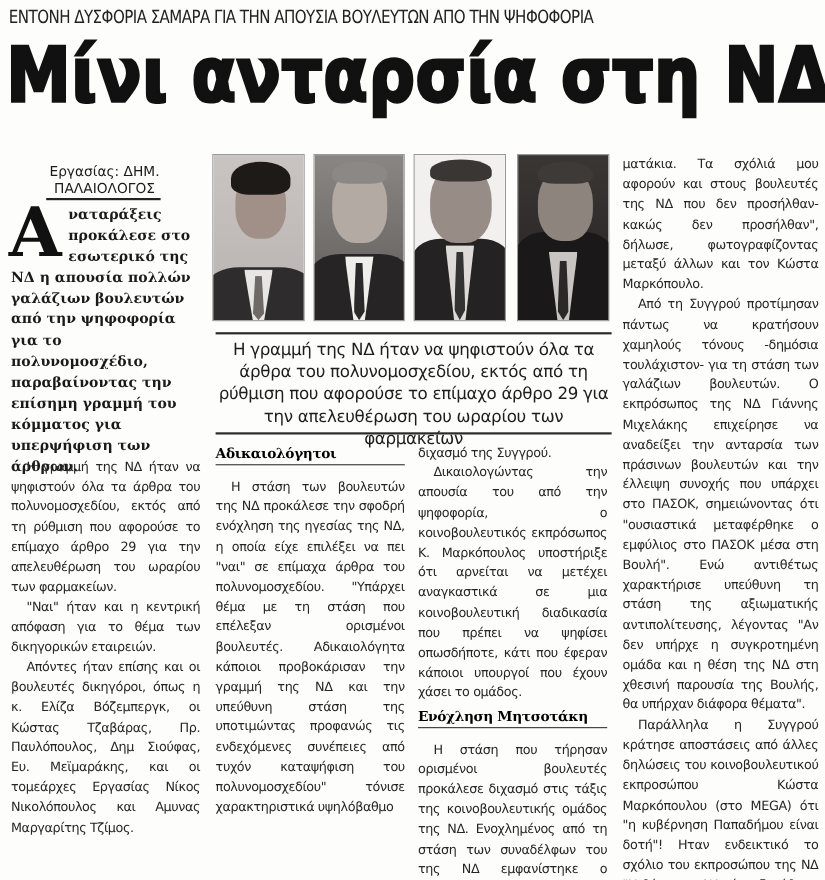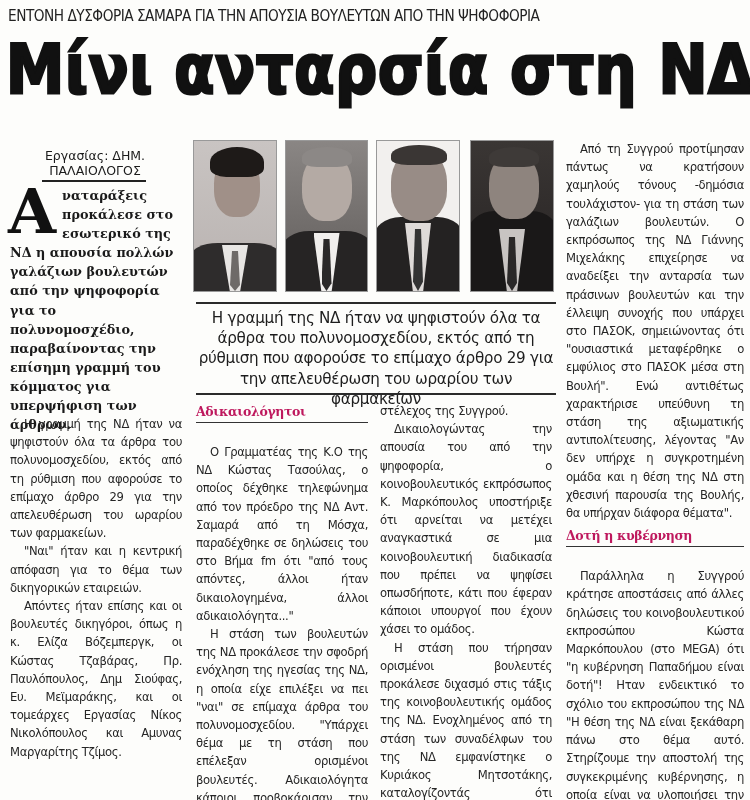--- a/index.html
+++ b/index.html
@@ -50,21 +50,21 @@
   .photo .tie { position: absolute; bottom: 0; width: 10px; left: 50%; margin-left: -5px; background: #3d3d3d; clip-path: polygon(20% 0,80% 0,100% 85%,50% 100%,0 85%); }
 
   .rule { position: absolute; height: 2px; background: #2a2a2a; }
   .pullquote {
     position: absolute; left: 196px; top: 308px; width: 360px;
     font-size: 15.2px; line-height: 20.2px; text-align: center; color: #1d1d1d; letter-spacing: -0.3px;
   }
 
   .subhead {
     font-family: "DejaVu Serif", serif; font-weight: bold; font-size: 12.5px; line-height: 16px;
-    color: #be185d; border-bottom: 1.5px solid #333; padding-bottom: 2px; margin: 0 0 20px 0;
+    color: #000000; border-bottom: 1.5px solid #333; padding-bottom: 2px; margin: 0 0 10px 0;
   }
 </style>
 </head>
 <body>
 
 <div>
 
   <div class="kicker">ΕΝΤΟΝΗ ΔΥΣΦΟΡΙΑ ΣΑΜΑΡΑ ΓΙΑ ΤΗΝ ΑΠΟΥΣΙΑ ΒΟΥΛΕΥΤΩΝ ΑΠΟ ΤΗΝ ΨΗΦΟΦΟΡΙΑ</div>
   <div class="headline">Μίνι ανταρσία στη ΝΔ</div>
 
@@ -119,29 +119,29 @@
       <div class="hair" style="left:18px; top:6px; width:50px; height:20px; background:#3e3a38;"></div>
     </div>
   </div>
 
   <div class="rule" style="left:196px; top:302px; width:360px;"></div>
   <div class="pullquote">Η γραμμή της ΝΔ ήταν να ψηφιστούν όλα τα άρθρα του πολυνομοσχεδίου, εκτός από τη ρύθμιση που αφορούσε το επίμαχο άρθρο 29 για την απελευθέρωση του ωραρίου των φαρμακείων</div>
   <div class="rule" style="left:196px; top:393px; width:360px;"></div>
 
   <div class="col narrow" style="left:196px; top:404px; width:172px;">
     <div class="subhead">Αδικαιολόγητοι</div>
-    <p>Ο Γραμματέας της Κ.Ο της ΝΔ Κώστας Τασούλας, ο οποίος δέχθηκε τηλεφώνημα από τον πρόεδρο της ΝΔ Αντ. Σαμαρά από τη Μόσχα, παραδέχθηκε σε δηλώσεις του στο Βήμα fm ότι "από τους απόντες, άλλοι ήταν δικαιολογημένα, άλλοι αδικαιολόγητα..."</p>
     <p>Η στάση των βουλευτών της ΝΔ προκάλεσε την σφοδρή ενόχληση της ηγεσίας της ΝΔ, η οποία είχε επιλέξει να πει "ναι" σε επίμαχα άρθρα του πολυνομοσχεδίου. "Υπάρχει θέμα με τη στάση που επέλεξαν ορισμένοι βουλευτές. Αδικαιολόγητα κάποιοι προβοκάρισαν την γραμμή της ΝΔ και την υπεύθυνη στάση της υποτιμώντας προφανώς τις ενδεχόμενες συνέπειες από τυχόν καταψήφιση του πολυνομοσχεδίου" τόνισε χαρακτηριστικά υψηλόβαθμο</p>
   </div>
 
   <div class="col narrow" style="left:380px; top:402px; width:172px;">
-    <p style="text-indent:0;">στέλεχος της Συγγρού.</p>
+    <p style="text-indent:0;">διχασμό της Συγγρού.</p>
     <p>Δικαιολογώντας την απουσία του από την ψηφοφορία, ο κοινοβουλευτικός εκπρόσωπος Κ. Μαρκόπουλος υποστήριξε ότι αρνείται να μετέχει αναγκαστικά σε μια κοινοβουλευτική διαδικασία που πρέπει να ψηφίσει οπωσδήποτε, κάτι που έφεραν κάποιοι υπουργοί που έχουν χάσει το ομάδος.</p>
+    <div class="subhead" style="margin-top:4px;">Ενόχληση Μητσοτάκη</div>
     <p>Η στάση που τήρησαν ορισμένοι βουλευτές προκάλεσε διχασμό στις τάξις της κοινοβουλευτικής ομάδος της ΝΔ. Ενοχλημένος από τη στάση των συναδέλφων του της ΝΔ εμφανίστηκε ο Κυριάκος Μητσοτάκης, καταλογίζοντάς ότι ενήργησαν με συντεχνιακά κριτήρια. "Δεν θα σηκώσουμε εμείς το βάρος των μέτρων και οι άλλοι μισοί θα αποχωρούν διακριτικά με ελαφρά πηδη-</p>
   </div>
 
   <div class="col narrow" style="left:566px; top:140px; width:178px;">
+    <p style="text-indent:0;">ματάκια. Τα σχόλιά μου αφορούν και στους βουλευτές της ΝΔ που δεν προσήλθαν-κακώς δεν προσήλθαν", δήλωσε, φωτογραφίζοντας μεταξύ άλλων και τον Κώστα Μαρκόπουλο.</p>
     <p>Από τη Συγγρού προτίμησαν πάντως να κρατήσουν χαμηλούς τόνους -δημόσια τουλάχιστον- για τη στάση των γαλάζιων βουλευτών. Ο εκπρόσωπος της ΝΔ Γιάννης Μιχελάκης επιχείρησε να αναδείξει την ανταρσία των πράσινων βουλευτών και την έλλειψη συνοχής που υπάρχει στο ΠΑΣΟΚ, σημειώνοντας ότι "ουσιαστικά μεταφέρθηκε ο εμφύλιος στο ΠΑΣΟΚ μέσα στη Βουλή". Ενώ αντιθέτως χαρακτήρισε υπεύθυνη τη στάση της αξιωματικής αντιπολίτευσης, λέγοντας "Αν δεν υπήρχε η συγκροτημένη ομάδα και η θέση της ΝΔ στη χθεσινή παρουσία της Βουλής, θα υπήρχαν διάφορα θέματα".</p>
-    <div class="subhead" style="margin-top:6px;">Δοτή η κυβέρνηση</div>
     <p>Παράλληλα η Συγγρού κράτησε αποστάσεις από άλλες δηλώσεις του κοινοβουλευτικού εκπροσώπου Κώστα Μαρκόπουλου (στο MEGA) ότι "η κυβέρνηση Παπαδήμου είναι δοτή"! Ηταν ενδεικτικό το σχόλιο του εκπροσώπου της ΝΔ "Η θέση της ΝΔ είναι ξεκάθαρη πάνω στο θέμα αυτό. Στηρίζουμε την αποστολή της συγκεκριμένης κυβέρνησης, η οποία είναι να υλοποιήσει την απόφαση της 26ης Οκτωβρίου και να οδηγήσει τη χώρα στις εκλογές".</p>
   </div>
 
 </div>
 
 </body></html>

